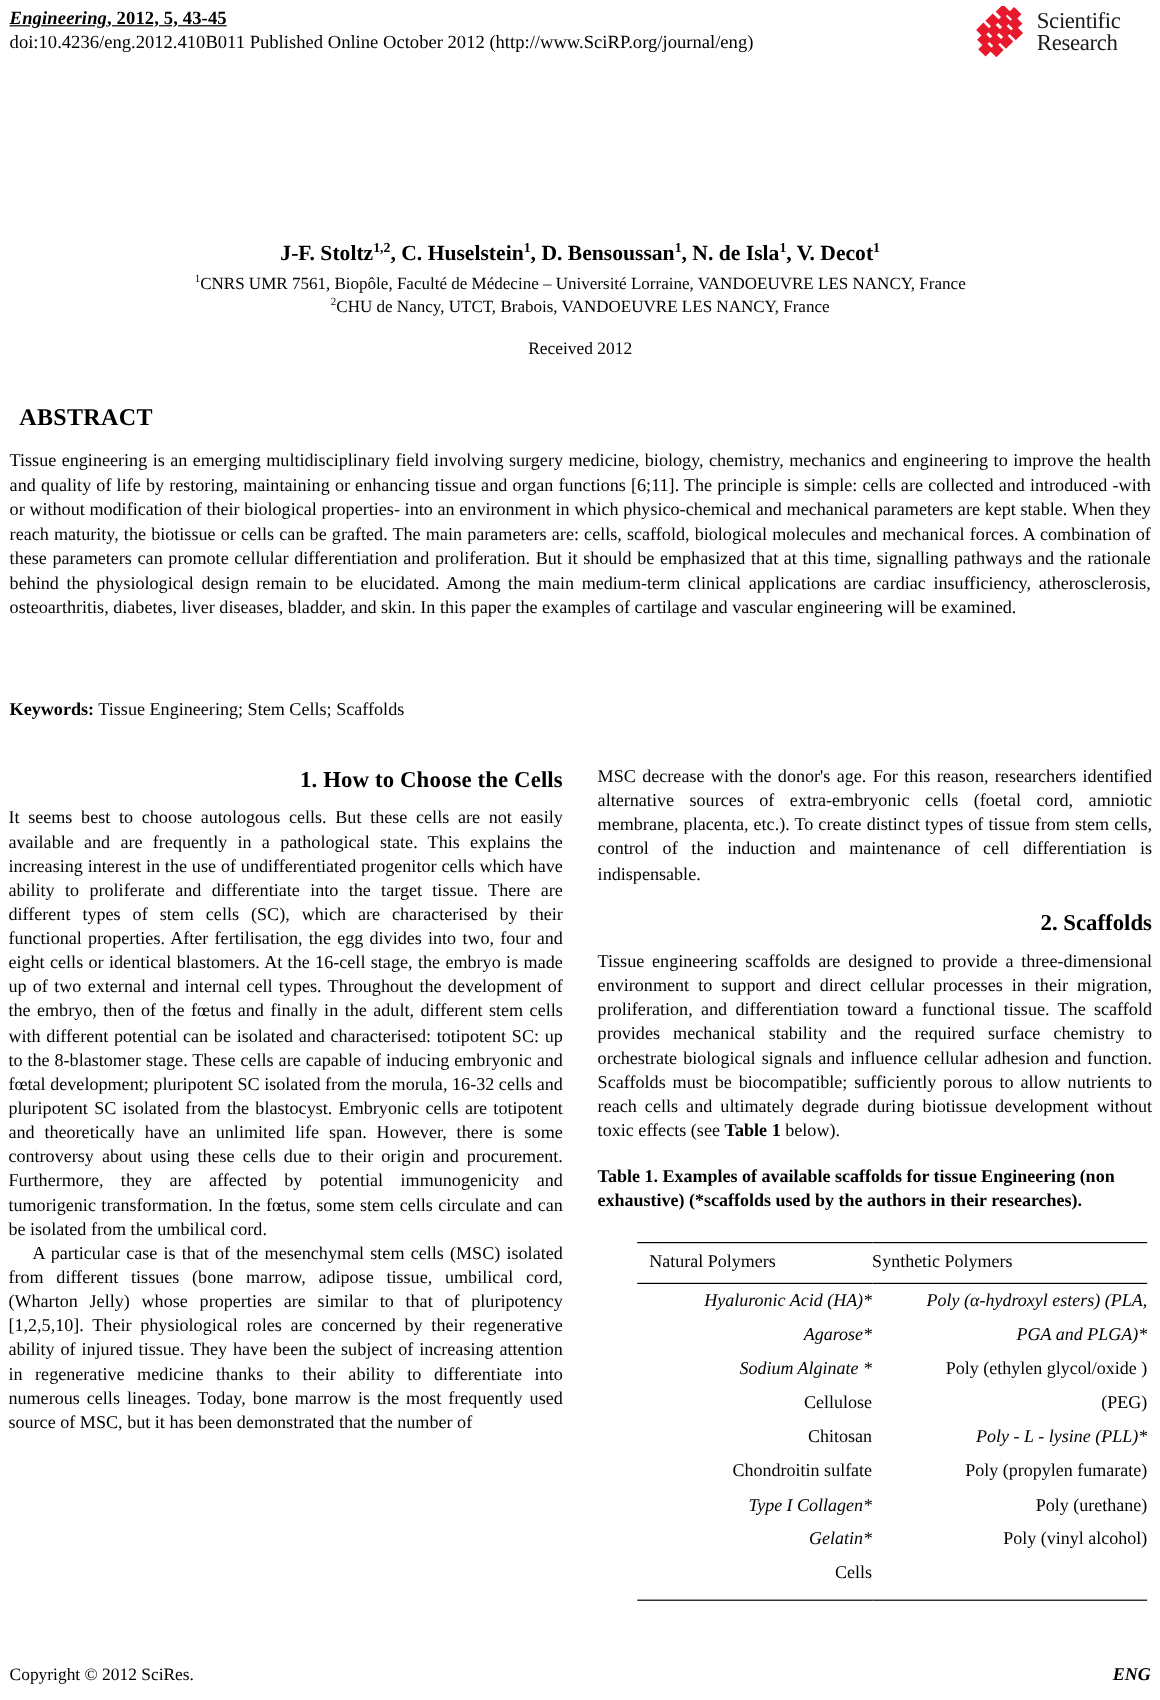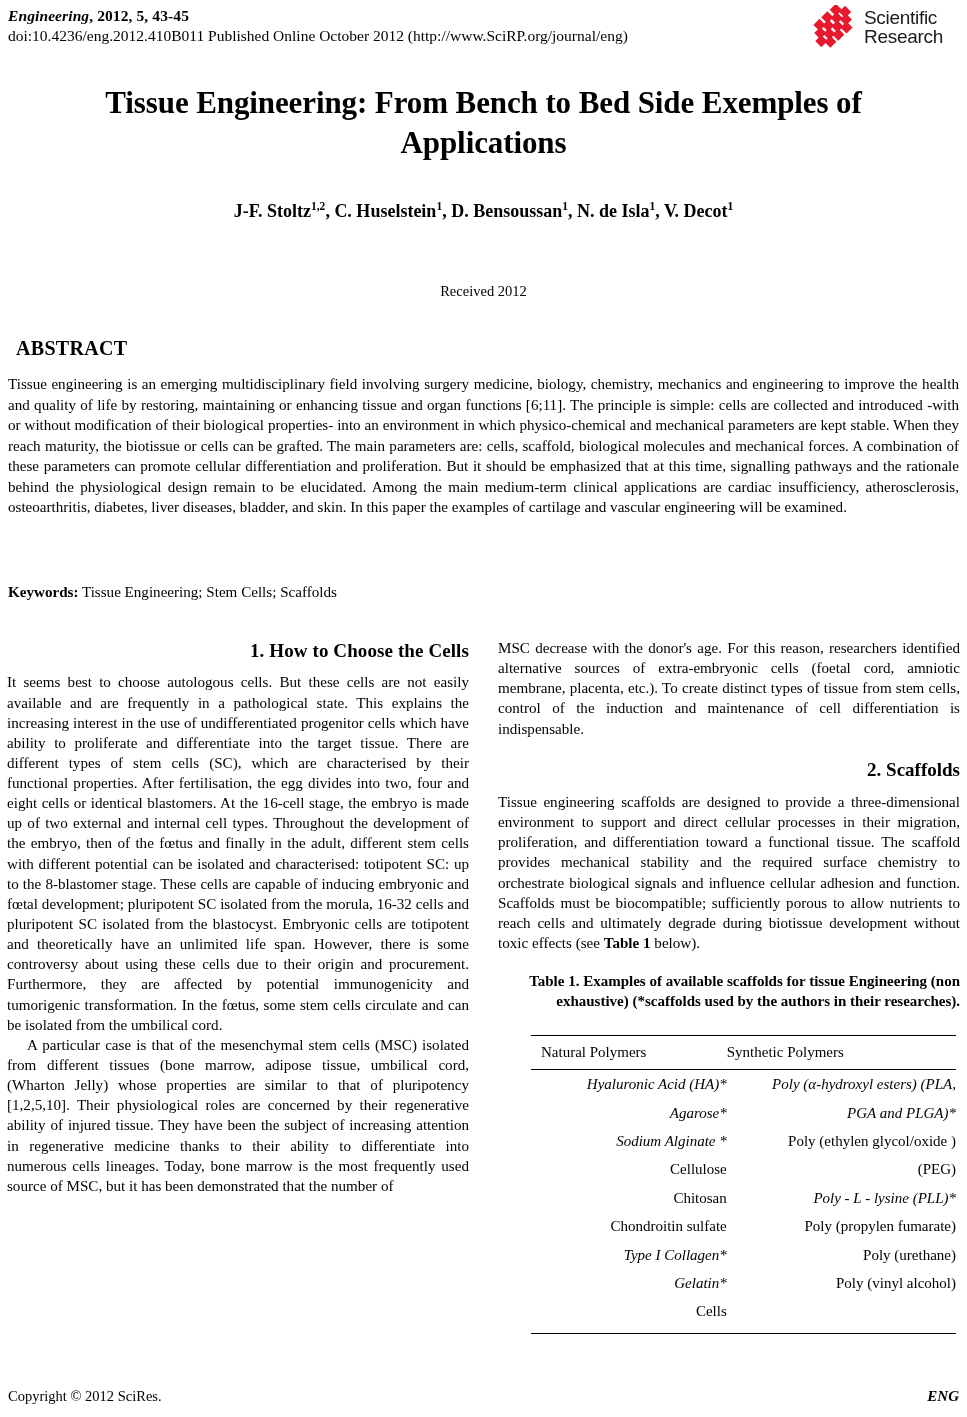--- a/index.html
+++ b/index.html
@@ -28,20 +28,21 @@
     position: absolute;
     left: 8px;
     top: 6px;
     width: 820px;
   }
   .mast-line1 {
     font-size: 15.5px;
     font-weight: bold;
     letter-spacing: 0.1px;
     line-height: 1.25;
+    text-decoration: underline;
   }
   .mast-line1 .jtitle {
     font-style: italic;
   }
   .mast-line2 {
     font-size: 15.5px;
     line-height: 1.3;
     margin-top: 1px;
   }
   .logo {
@@ -53,21 +54,21 @@
     display: flex;
     align-items: center;
     gap: 5px;
   }
   .logo-mark {
     width: 46px;
     height: 44px;
     flex: 0 0 46px;
   }
   .logo-text {
-    font-family: Liberation Sans, sans-serif;
+    font-family: Liberation Serif, serif;
     font-size: 19px;
     line-height: 1.02;
     color: #1a1a1a;
     letter-spacing: -0.3px;
     white-space: nowrap;
   }
 
   
   .paper-title {
     position: absolute;
@@ -168,21 +169,21 @@
   .para { margin: 0; }
   .para.indent { text-indent: 20px; }
   .para + .para { margin-top: 0; }
 
   
   .table-caption {
     margin-top: 19px;
     font-size: 15px;
     font-weight: bold;
     line-height: 1.33;
-    text-align: right;
+    text-align: left;
   }
   table.scaffold-table {
     margin-top: 23px;
     margin-left: 33px;
     width: 425px;
     border-collapse: collapse;
     font-size: 15px;
   }
   table.scaffold-table thead th {
     font-weight: normal;
@@ -252,24 +253,27 @@
         <rect x="4.0" y="31.8" width="8.6" height="8.6" transform="rotate(45 8.3 36.1)"></rect>
         <rect x="13.0" y="32.4" width="8.6" height="8.6" transform="rotate(45 17.3 36.7)"></rect>
       </g>
     </svg>
     <div class="logo-text">
       <div>Scientific</div>
       <div>Research</div>
     </div>
   </div>
 
-  <div class="paper-title">Tissue Engineering: From Bench to Bed Side Exemples of Applications</div>
 
   <div class="authors">J-F. Stoltz<sup>1,2</sup>, C. Huselstein<sup>1</sup>, D. Bensoussan<sup>1</sup>, N. de Isla<sup>1</sup>, V. Decot<sup>1</sup></div>
 
+  <div class="affil">
+    <div><sup>1</sup><span>CNRS UMR 7561, Biopôle, Faculté de Médecine – Université Lorraine, VANDOEUVRE LES NANCY, France</span></div>
+    <div><sup>2</sup><span>CHU de Nancy, UTCT, Brabois, VANDOEUVRE LES NANCY, France</span></div>
+  </div>
 
   <div class="received">Received 2012</div>
 
   <div class="abstract-head">ABSTRACT</div>
   <div class="abstract-body">Tissue engineering is an emerging multidisciplinary field involving surgery medicine, biology, chemistry, mechanics and engineering to improve the health and quality of life by restoring, maintaining or enhancing tissue and organ functions [6;11]. The principle is simple: cells are collected and introduced -with or without modification of their biological properties- into an environment in which physico-chemical and mechanical parameters are kept stable. When they reach maturity, the biotissue or cells can be grafted. The main parameters are: cells, scaffold, biological molecules and mechanical forces. A combination of these parameters can promote cellular differentiation and proliferation. But it should be emphasized that at this time, signalling pathways and the rationale behind the physiological design remain to be elucidated. Among the main medium-term clinical applications are cardiac insufficiency, atherosclerosis, osteoarthritis, diabetes, liver diseases, bladder, and skin. In this paper the examples of cartilage and vascular engineering will be examined.</div>
 
   <div class="keywords"><b>Keywords:</b> <span>Tissue Engineering; Stem Cells; Scaffolds</span></div>
 
   <div class="col col-left">
     <div class="sec-head">1. How to Choose the Cells</div>

